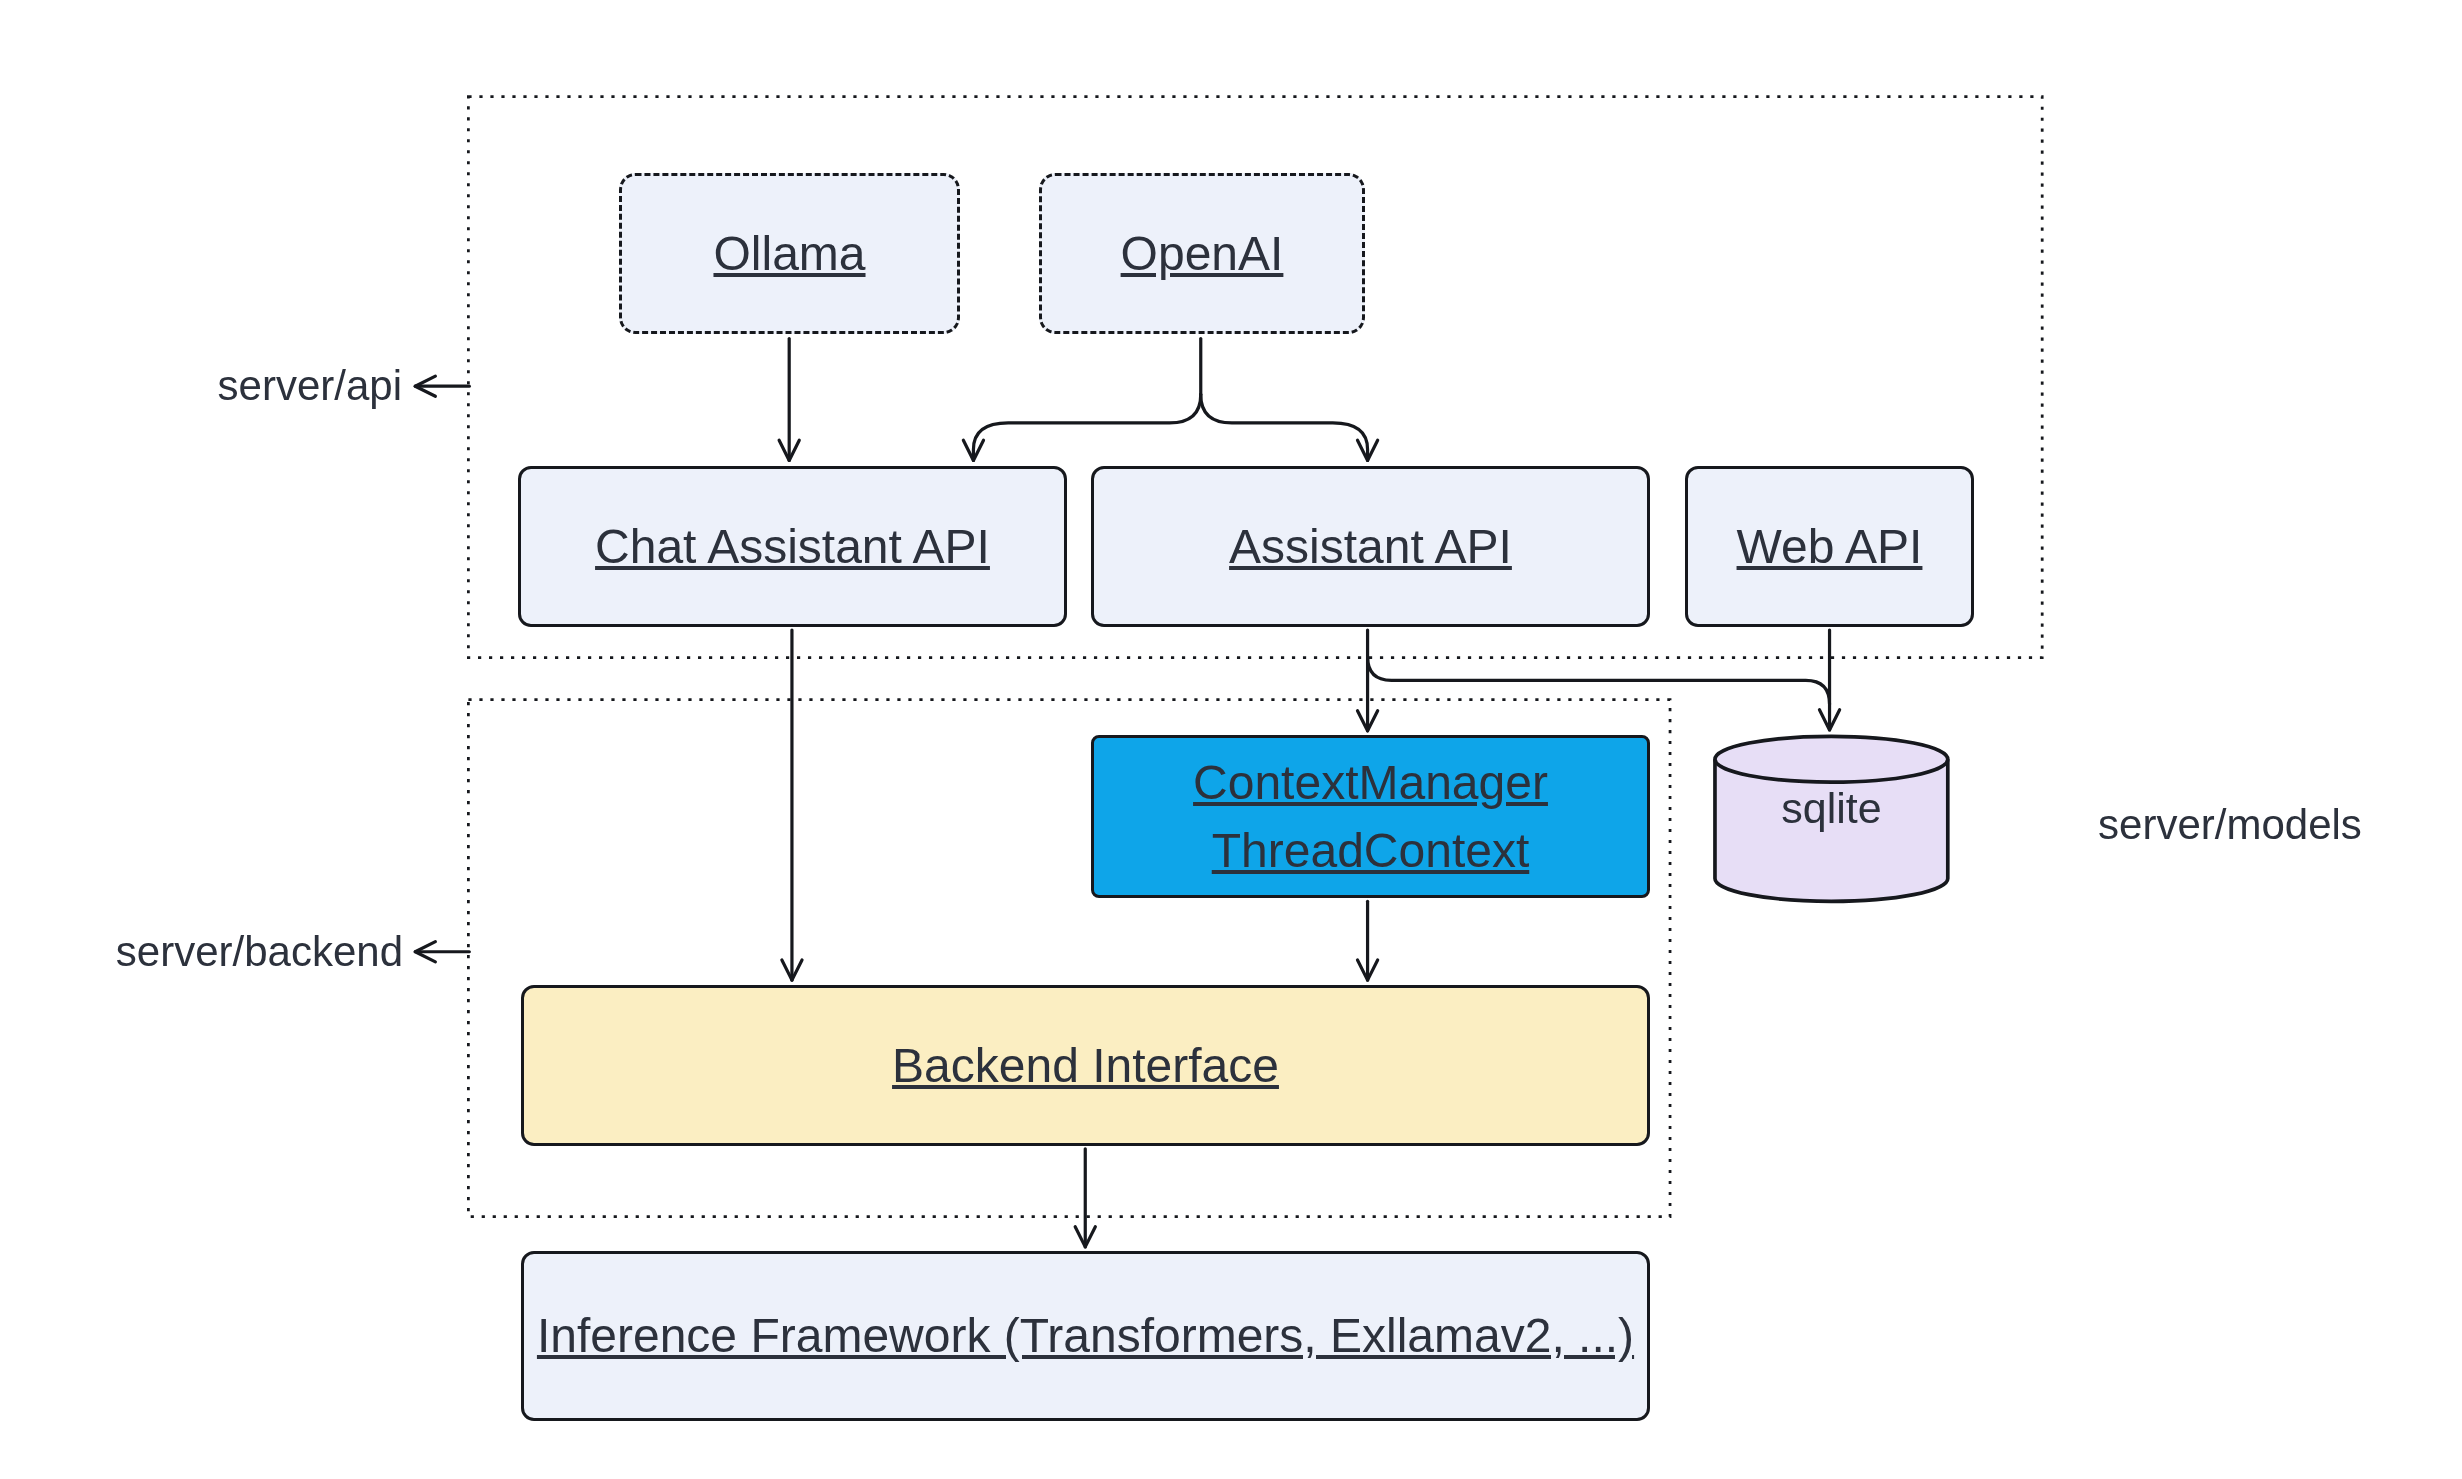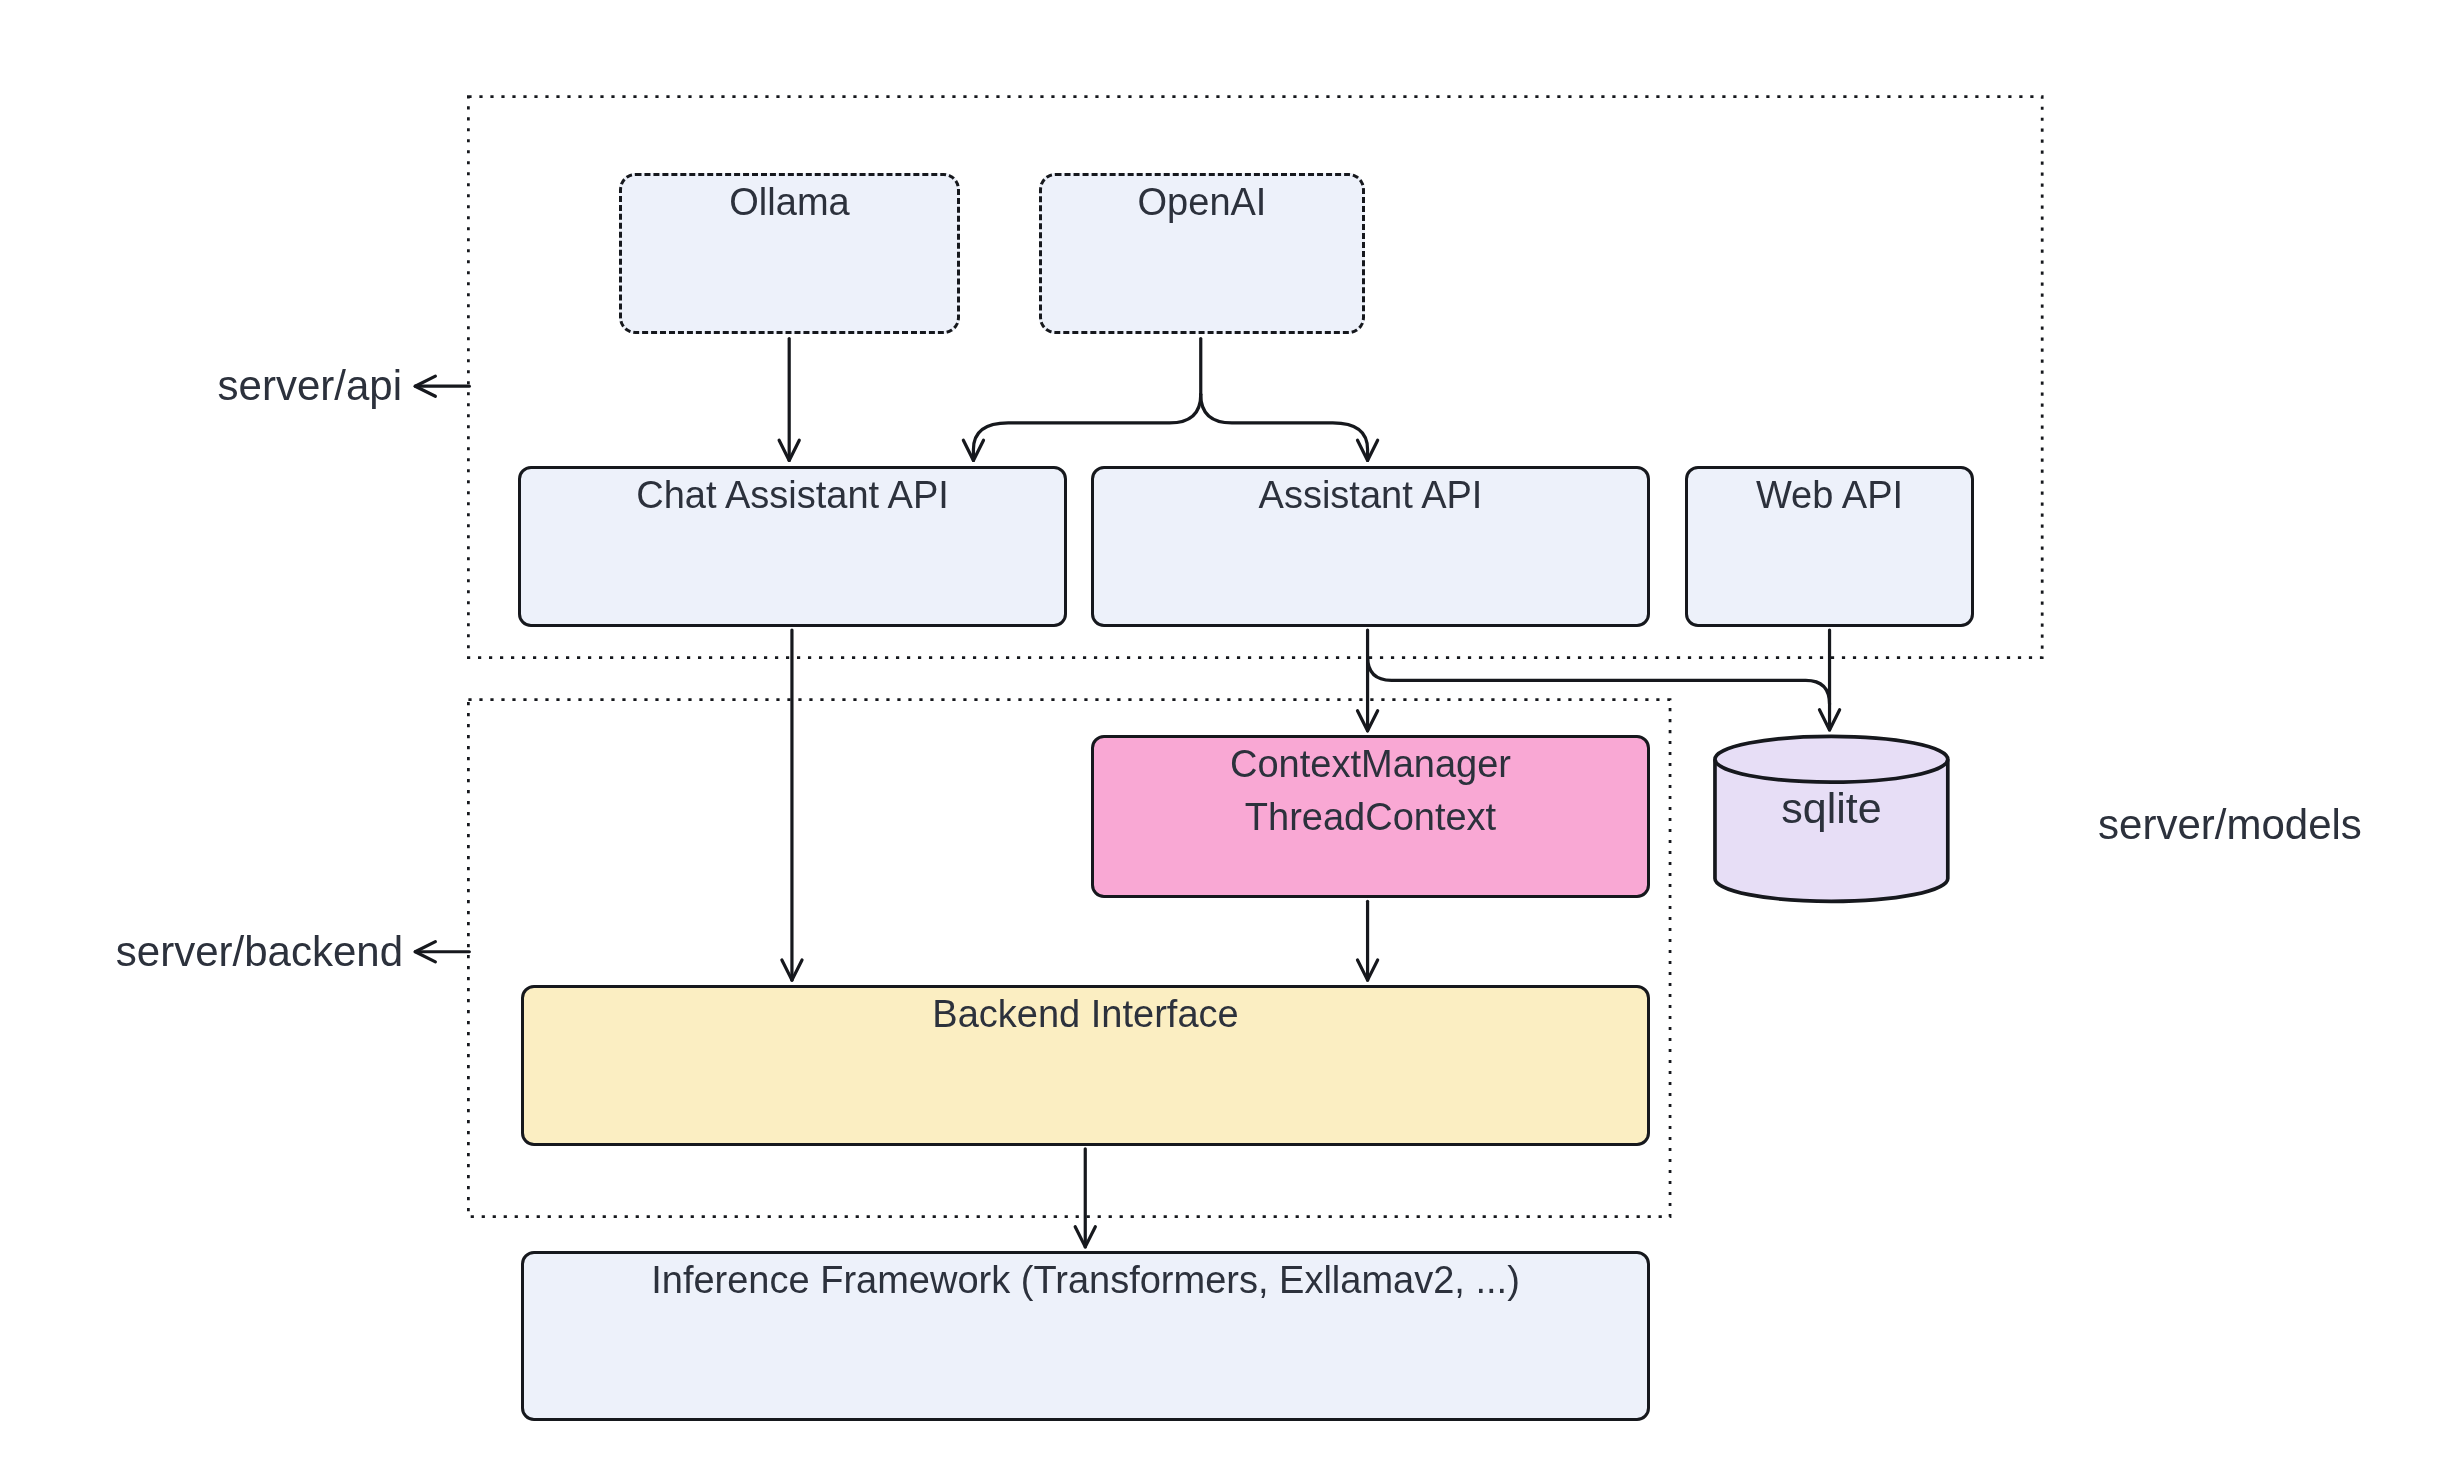--- a/index.html
+++ b/index.html
@@ -18,28 +18,29 @@
     width: 2462px; height: 1480px;
   }
   .node {
     position: absolute;
     box-sizing: border-box;
     border: 3.7px solid #16181d;
     border-radius: 13px;
     display: flex;
     flex-direction: column;
     align-items: center;
-    justify-content: flex-start;
+    justify-content: center;
     text-align: center;
-    font-size: 38px;
+    font-size: 48px;
     line-height: 1.4;
     background: #edf1fa;
+    text-decoration: underline;
   }
   .node--dashed { border-style: dashed; border-radius: 16.5px; }
-  .node--green  { background: #f9a8d4; }
+  .node--green  { background: #0ea5e9; border-radius: 8px; }
   .node--yellow { background: #fbeec2; }
   .cyl-label {
     position: absolute;
     display: flex;
     justify-content: center;
     font-size: 43px;
   }
   .side-label {
     position: absolute;
     display: flex;

